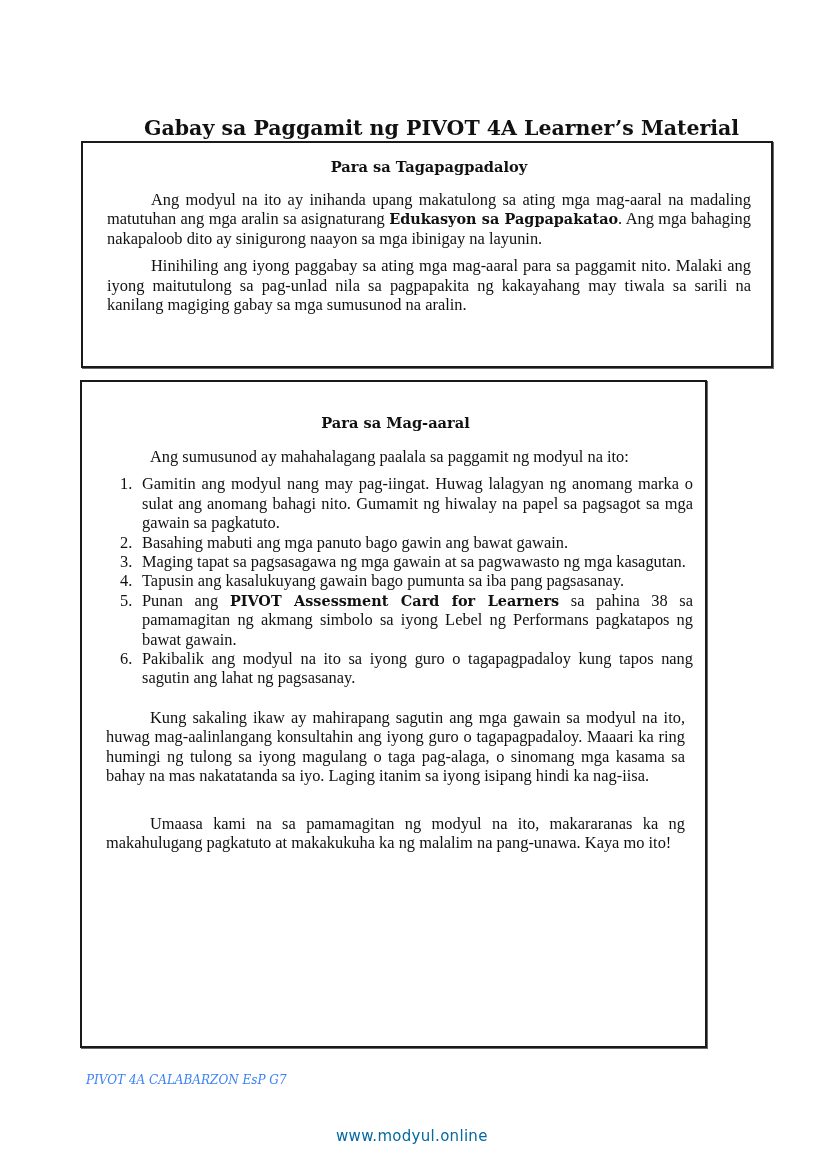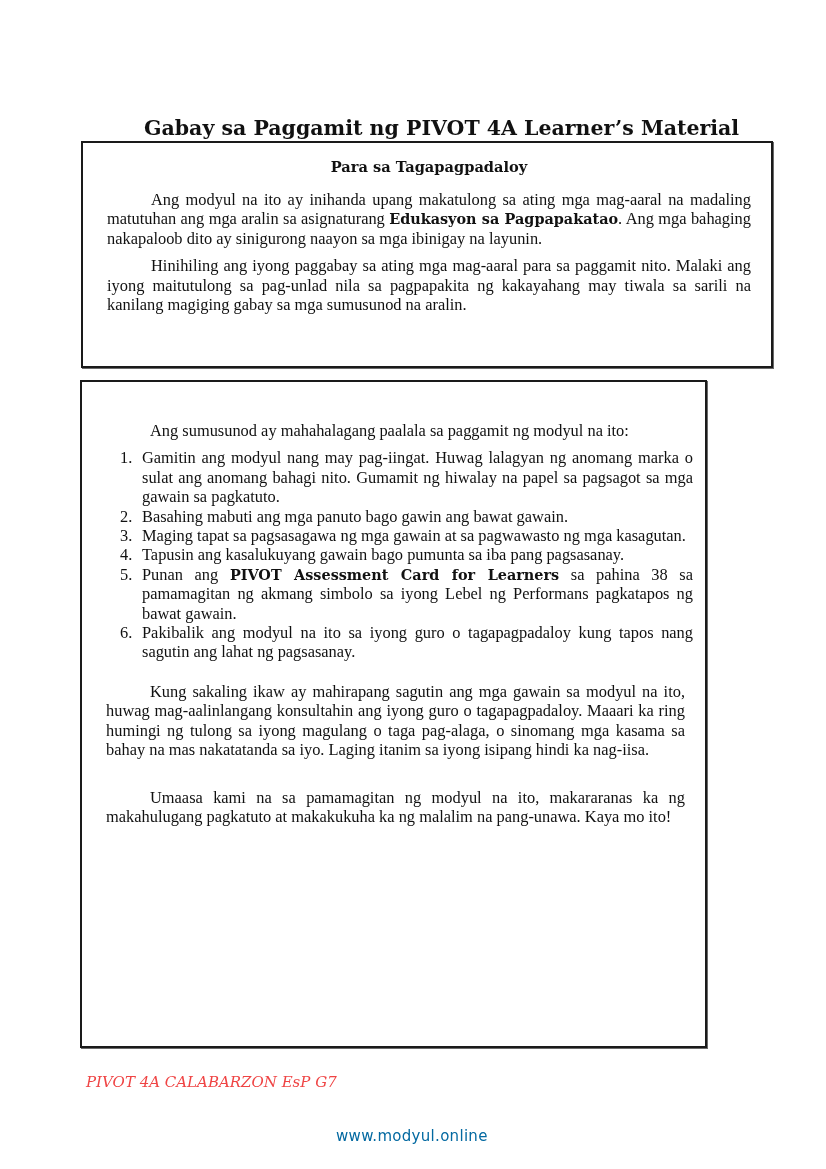--- a/index.html
+++ b/index.html
@@ -40,41 +40,42 @@
     font-size: 16.4px; line-height: 19.4px;
   }
   ol.steps li {
     position: relative; padding-left: 22px; text-align: justify;
     margin-bottom: 0;
   }
   ol.steps li .num { position: absolute; left: 0; top: 0; }
   .gap { height: 12px; }
   .footer-label {
     position: absolute; left: 86px; top: 1073px;
-    font-family: "DejaVu Serif", serif; font-style: italic; font-size: 15px;
-    color: #ef4444;
+    font-family: "DejaVu Serif", serif; font-style: italic; font-size: 12px;
+    color: #3b82f6;
   }
   .watermark {
     position: absolute; left: 336px; top: 1127px;
     font-family: "DejaVu Sans", sans-serif; font-size: 15px; color: #0369a1;
     letter-spacing: 0.3px;
   }
 </style>
 </head>
 <body>
 
 <h1 class="page-title">Gabay sa Paggamit ng PIVOT 4A Learner’s Material</h1>
 
 <section class="box box1">
   <h2 class="box-heading">Para sa Tagapagpadaloy</h2>
   <p class="para"><span>Ang modyul na ito ay inihanda upang makatulong sa ating mga mag-aaral na madaling matutuhan ang mga aralin sa asignaturang </span><span class="bold">Edukasyon sa Pagpapakatao</span><span>. Ang mga bahaging nakapaloob dito ay sinigurong naayon sa mga ibinigay na layunin.</span></p>
   <p class="para">Hinihiling ang iyong paggabay sa ating mga mag-aaral para sa paggamit nito. Malaki ang iyong maitutulong sa pag-unlad nila sa pagpapakita ng kakayahang may tiwala sa sarili na kanilang magiging gabay sa mga sumusunod na aralin.</p>
 </section>
 
 <section class="box box2">
+  <h2 class="box-heading">Para sa Mag-aaral</h2>
   <p class="para">Ang sumusunod ay mahahalagang paalala sa paggamit ng modyul na ito:</p>
   <ol class="steps">
     <li><span class="num">1.</span><span>Gamitin ang modyul nang may pag-iingat. Huwag lalagyan ng anomang marka o sulat ang anomang bahagi nito. Gumamit ng hiwalay na papel sa pagsagot sa mga gawain sa pagkatuto.</span></li>
     <li><span class="num">2.</span><span>Basahing mabuti ang mga panuto bago gawin ang bawat gawain.</span></li>
     <li><span class="num">3.</span><span>Maging tapat sa pagsasagawa ng mga gawain at sa pagwawasto ng mga kasagutan.</span></li>
     <li><span class="num">4.</span><span>Tapusin ang kasalukuyang gawain bago pumunta sa iba pang pagsasanay.</span></li>
     <li><span class="num">5.</span><span>Punan ang </span><span class="bold">PIVOT Assessment Card for Learners</span><span> sa pahina 38 sa pamamagitan ng akmang simbolo sa iyong Lebel ng Performans pagkatapos ng bawat gawain.</span></li>
     <li><span class="num">6.</span><span>Pakibalik ang modyul na ito sa iyong guro o tagapagpadaloy kung tapos nang sagutin ang lahat ng pagsasanay.</span></li>
   </ol>
   <div class="gap"></div>

